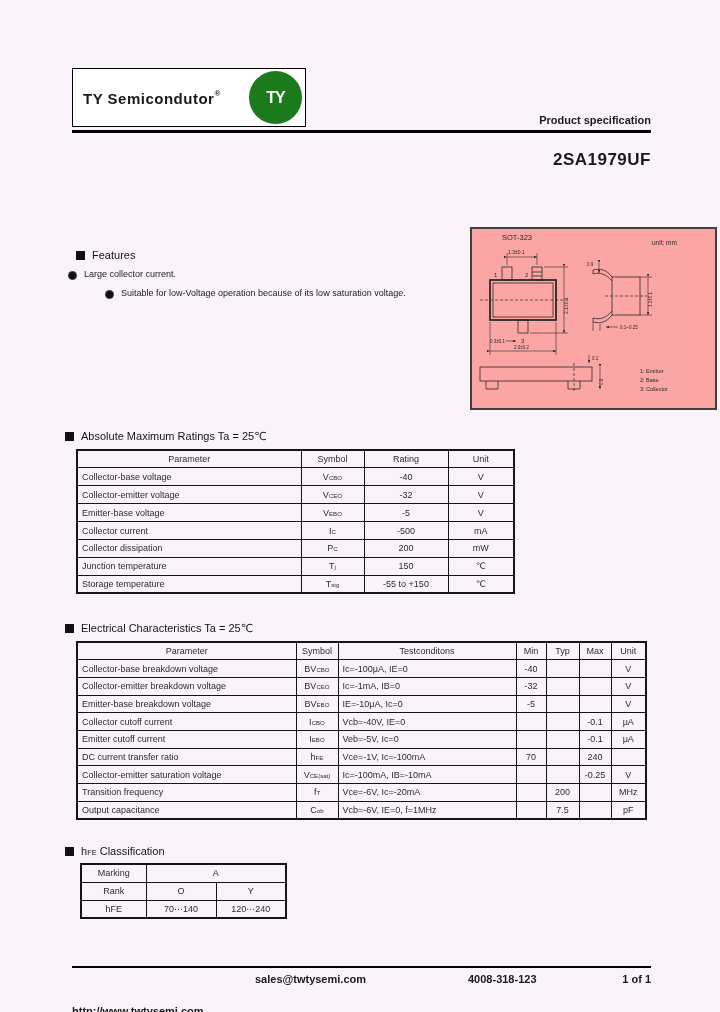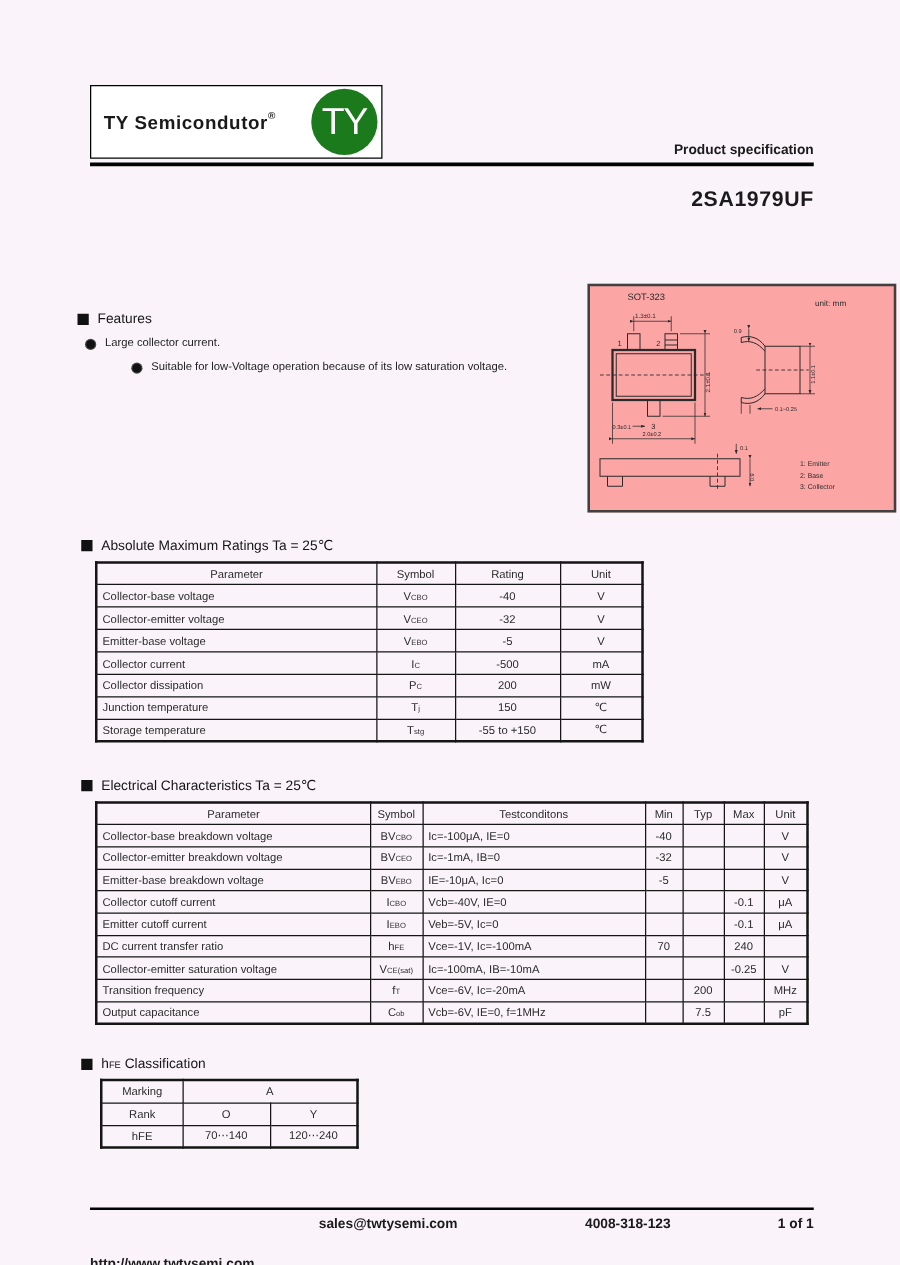--- a/index.html
+++ b/index.html
@@ -16,21 +16,21 @@
     left:72px;top:68px;width:219px;height:57px;
     background:#fff;border:1px solid #000;
     display:flex;align-items:center;justify-content:space-between;
     padding:0 3px 0 10px;box-sizing:content-box;text-align:right;
   }
   .brand{font-size:15px;font-weight:bold;letter-spacing:0.5px;white-space:nowrap;}
   .reg{font-size:8px;vertical-align:8px;}
   .logo-circle{
     width:53px;height:53px;border-radius:50%;
     display:flex;align-items:center;justify-content:center;
-    color:#fff;font-weight:normal;font-size:30px;letter-spacing:-1px;
+    color:#fff;font-weight:bold;font-size:16px;letter-spacing:-1px;
   }
   .prod-spec{right:69px;top:114px;font-size:11px;font-weight:bold;text-align:right;}
   .rule-top{left:72px;top:130px;width:579px;height:3px;background:#000;}
   .part-title{right:69px;top:150px;font-size:17px;font-weight:bold;letter-spacing:0.5px;}
 
   
   .sec-head{font-size:11px;display:flex;align-items:center;gap:7px;color:#151515;}
   .sq{width:9px;height:9px;background:#111;flex:0 0 auto;}
   .sub{font-size:68%;}
 
@@ -65,21 +65,21 @@
 
 <div class="abs logo-box">
   <div class="brand"><span>TY  Semicondutor</span><span class="reg">®</span></div>
   <div class="logo-circle" style="background:#1b7a1b;">TY</div>
 </div>
 
 <div class="abs prod-spec">Product specification</div>
 <div class="abs rule-top"></div>
 <div class="abs part-title">2SA1979UF</div>
 
-<div class="abs sec-head" style="left:62px;top:249px;">
+<div class="abs sec-head" style="left:76px;top:249px;">
   <span class="sq"></span>
   <span>Features</span>
 </div>
 <div class="abs feat-item" style="left:69px;top:269px;">
   <span class="dot"></span>
   <span>Large collector current.</span>
 </div>
 <div class="abs feat-item" style="left:66px;top:288px;padding-left:40px;">
   <span class="dot"></span>
   <span>Suitable for low-Voltage operation because of its low saturation voltage.</span>

